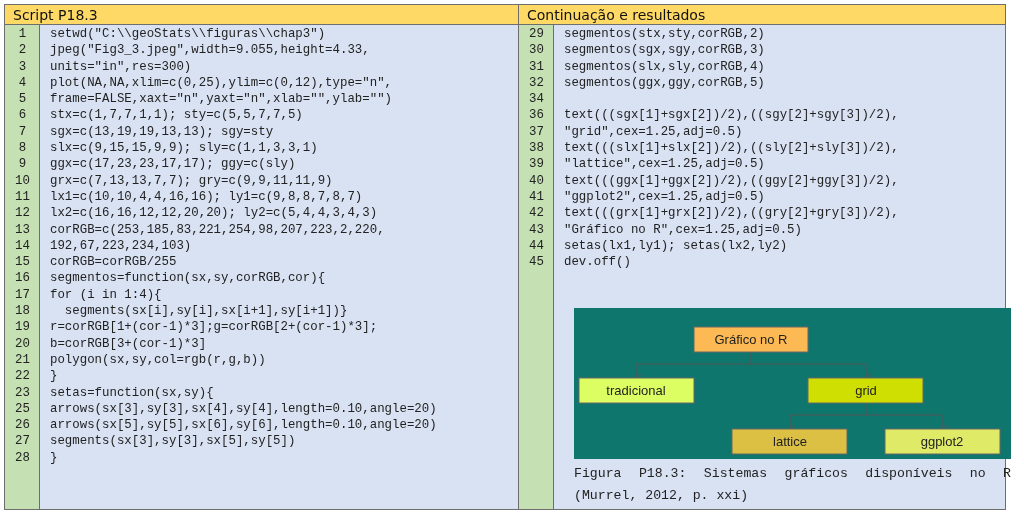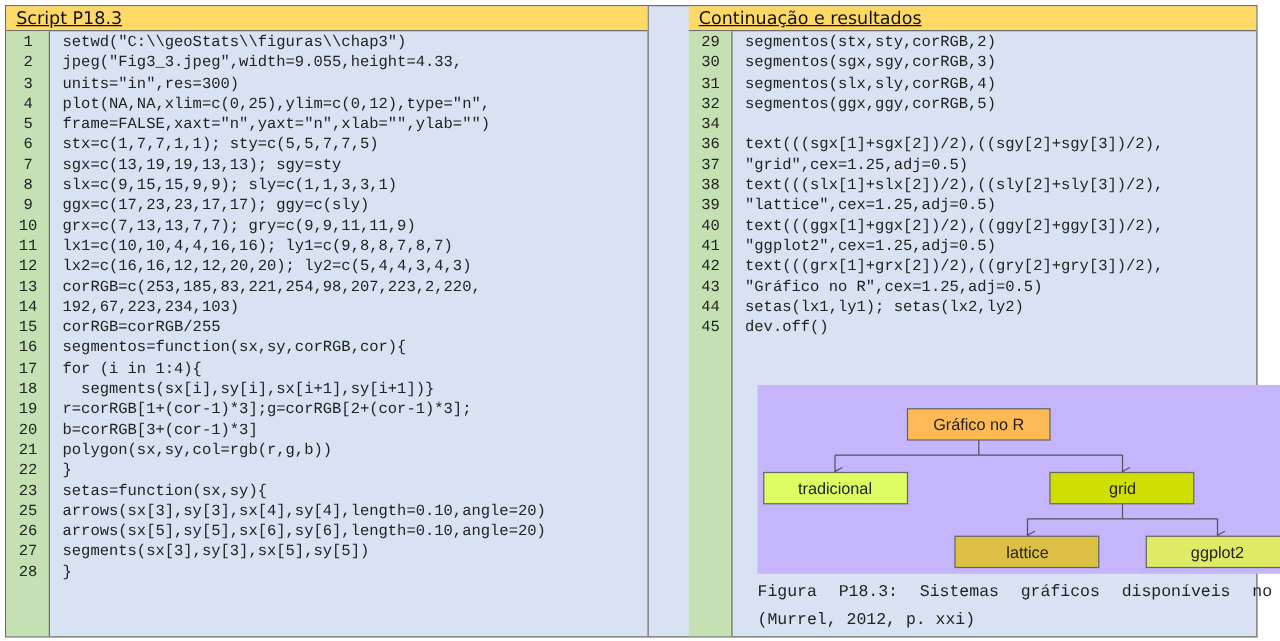--- a/index.html
+++ b/index.html
@@ -1,27 +1,27 @@
 <!DOCTYPE html>
 <html><head>
 <meta charset="utf-8">
 <style>
   html, body { margin:0; padding:0; background:#ffffff; }
   body { width:1024px; height:513px; position:relative; overflow:hidden; font-family:"Liberation Sans", sans-serif; }
   .table { position:absolute; left:4px; top:4px; width:1002px; height:506px; border:1px solid #6e6e6e; box-sizing:border-box; background:#d9e2f3; }
   .panel { position:absolute; top:0; bottom:0; }
   .panel.left { left:0; width:513px; border-right:1px solid #6e6e6e; }
-  .panel.right { left:514px; right:0;margin-left:32px; }
-  .hdr { position:absolute; left:0; right:0; top:0; height:20px; background:#fed966; border-bottom:1px solid #6e6e6e; font-family:"DejaVu Sans", sans-serif; font-size:14px; line-height:20px; padding-left:8px; color:#111; box-sizing:border-box;text-decoration:underline; }
+  .panel.right { left:514px; right:0; }
+  .hdr { position:absolute; left:0; right:0; top:0; height:20px; background:#fed966; border-bottom:1px solid #6e6e6e; font-family:"DejaVu Sans", sans-serif; font-size:14px; line-height:20px; padding-left:8px; color:#111; box-sizing:border-box; }
   .gutter { position:absolute; left:0; top:20px; bottom:0; width:35px; background:#c5e0b3; border-right:1px solid #6e6e6e; box-sizing:border-box; }
   .lines { position:absolute; left:0; right:0; top:21px; }
   .line { height:16.3px; position:relative; font-family:"Liberation Mono", monospace; font-size:12.4px; line-height:16.3px; color:#222; white-space:pre; }
   .ln { position:absolute; left:0; width:35px; text-align:center; }
   .code { position:absolute; left:45px; }
-  .figure { position:absolute; left:55px; top:303px; width:437px; height:151px; background:#c4b5fd; }
+  .figure { position:absolute; left:55px; top:303px; width:437px; height:151px; background:#0f766e; }
   .figure svg { position:absolute; left:0; top:0; }
   .caption { position:absolute; left:55px; top:458px; width:437px; font-family:Liberation Mono, monospace; font-size:13.2px; line-height:22px; color:#222; text-align:justify; text-align-last:left; }
 </style>
 </head>
 <body>
 
 <div class="table">
   <div class="panel left">
     <div class="hdr">Script P18.3</div>
     <div class="gutter"></div>

